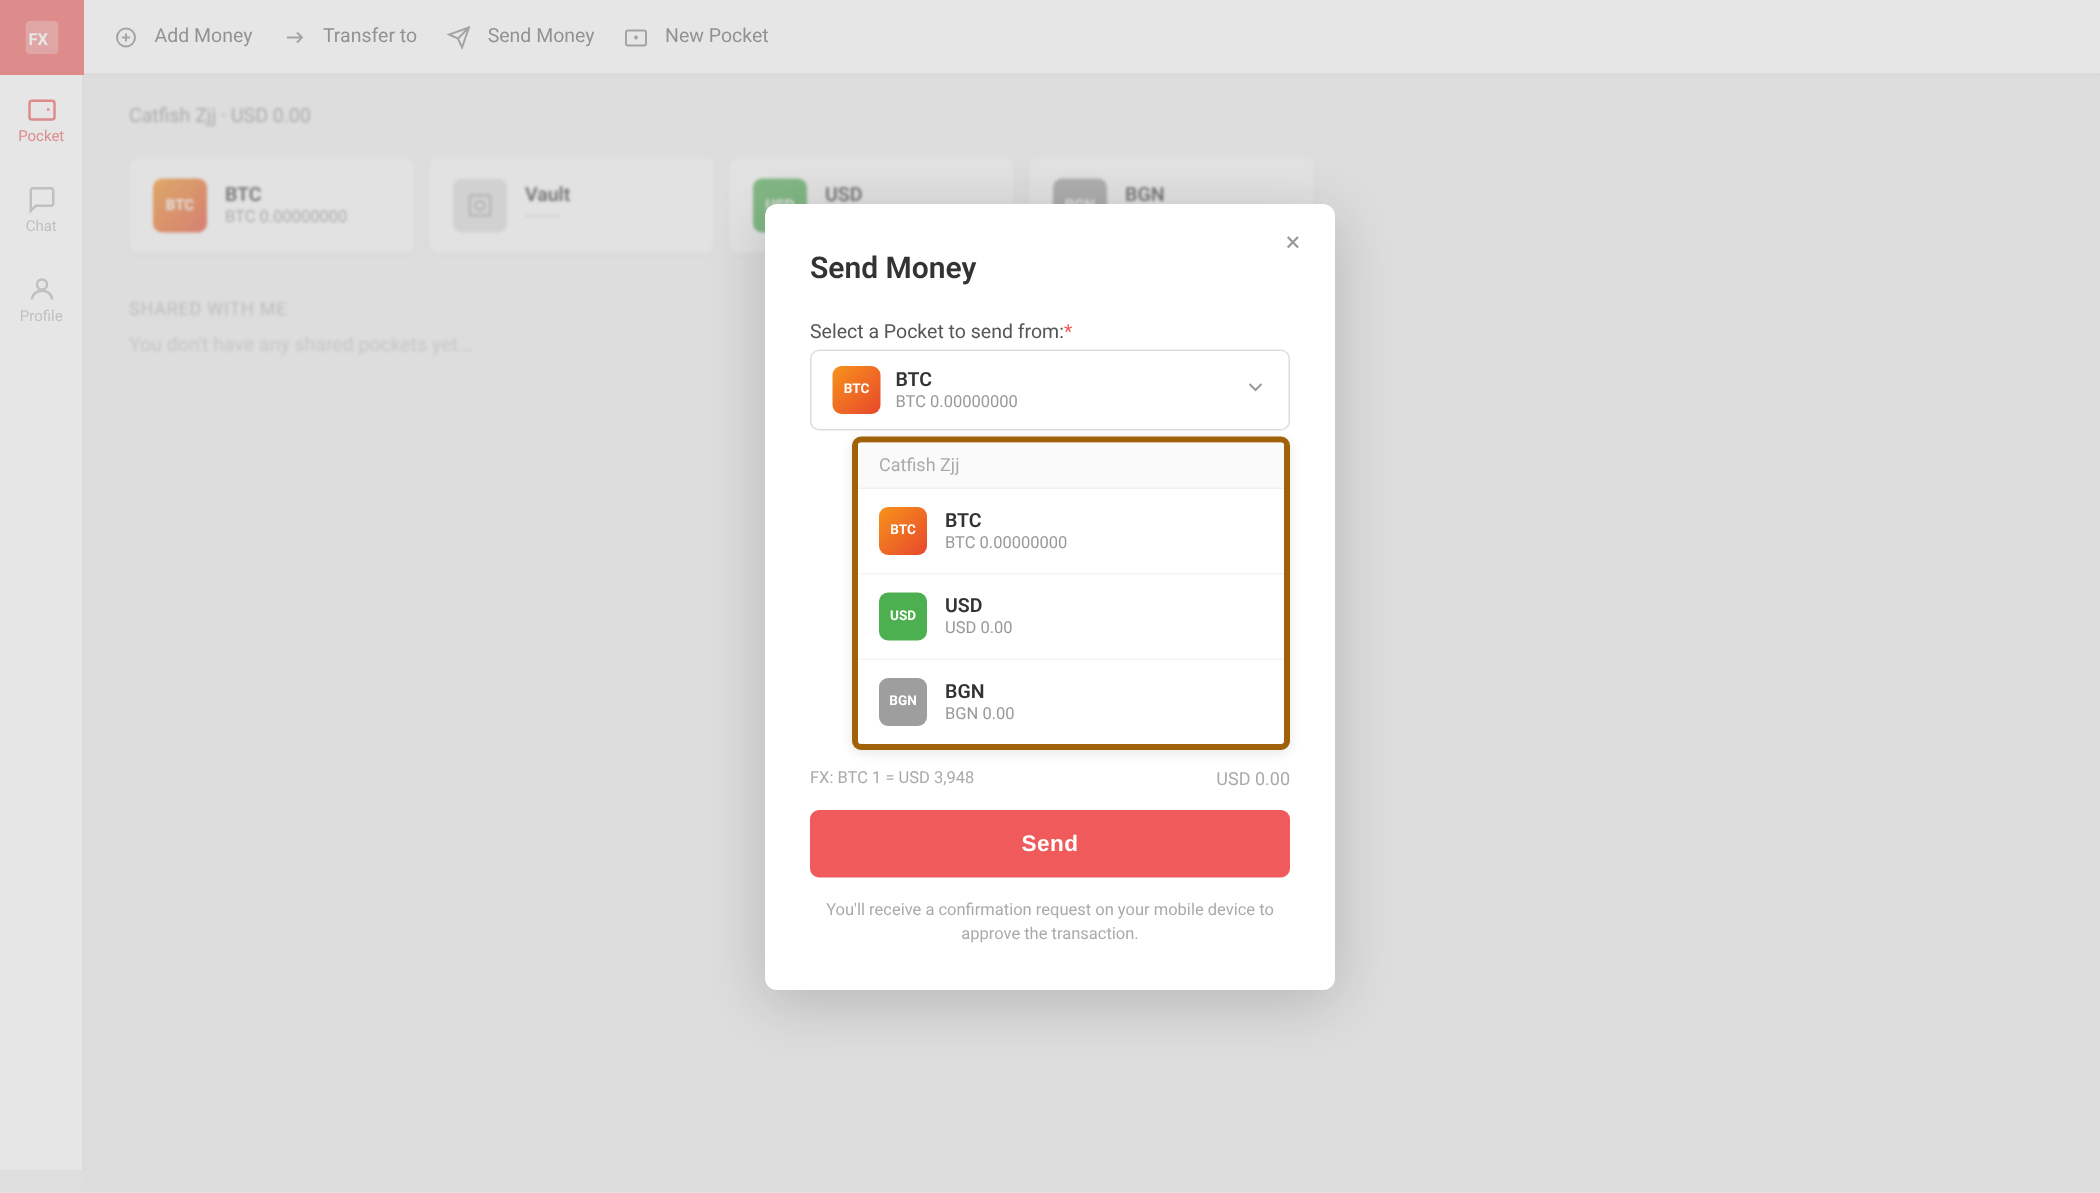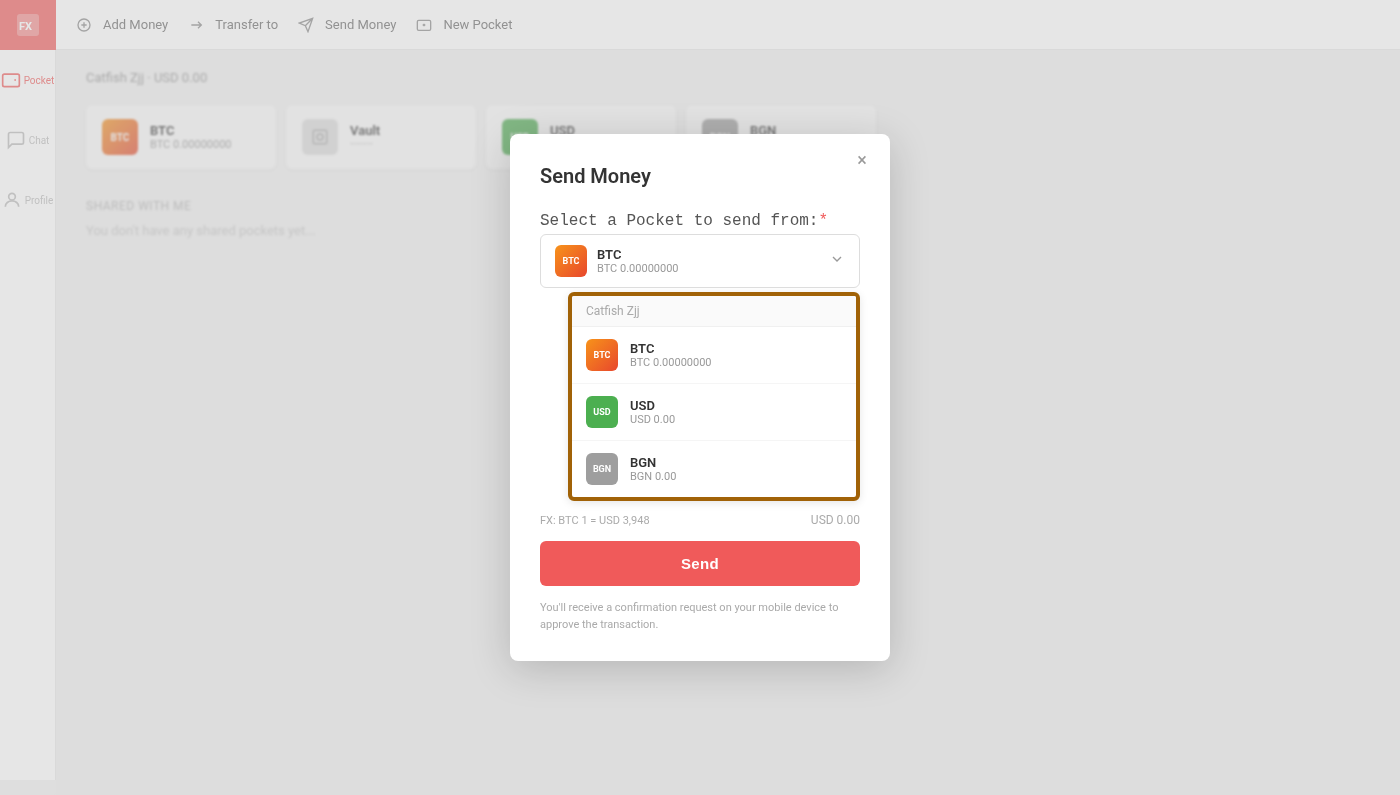--- a/index.html
+++ b/index.html
@@ -34,20 +34,21 @@
       align-items: center;
       justify-content: center;
       color: #fff;
       font-weight: bold;
       font-size: 16px;
     }
     .sidebar-item {
       width: 56px;
       height: 60px;
       display: flex;
+      flex-direction: column;
       align-items: center;
       justify-content: center;
       cursor: pointer;
       color: #bbb;
       font-size: 10px;
       gap: 3px;
     }
     .sidebar-item.active {
       color: #f05a5a;
     }
@@ -210,25 +211,24 @@
       line-height: 1;
     }
     .modal-title {
       font-size: 20px;
       font-weight: 600;
       color: #333;
       margin-bottom: 24px;
     }
 
     .form-label {
-      font-size: 16px;
+      font-size: 13px;
       color: #555;
       margin-bottom: 4px;
       display: block;
-      font-family: Liberation Mono, monospace;
     }
     .form-label span.required {
       color: #f05a5a;
     }
 
     
     .pocket-select {
       border: 1px solid #ddd;
       border-radius: 6px;
       padding: 10px 14px;
@@ -329,21 +329,21 @@
       border: none;
       border-radius: 6px;
       padding: 14px;
       font-size: 15px;
       font-weight: 600;
       cursor: pointer;
       letter-spacing: 0.3px;
     }
 
     .modal-footer-note {
-      text-align: left;
+      text-align: center;
       font-size: 11px;
       color: #aaa;
       margin-top: 14px;
       line-height: 1.5;
     }
   </style>
 </head>
 <body>
 
 <div class="sidebar">

